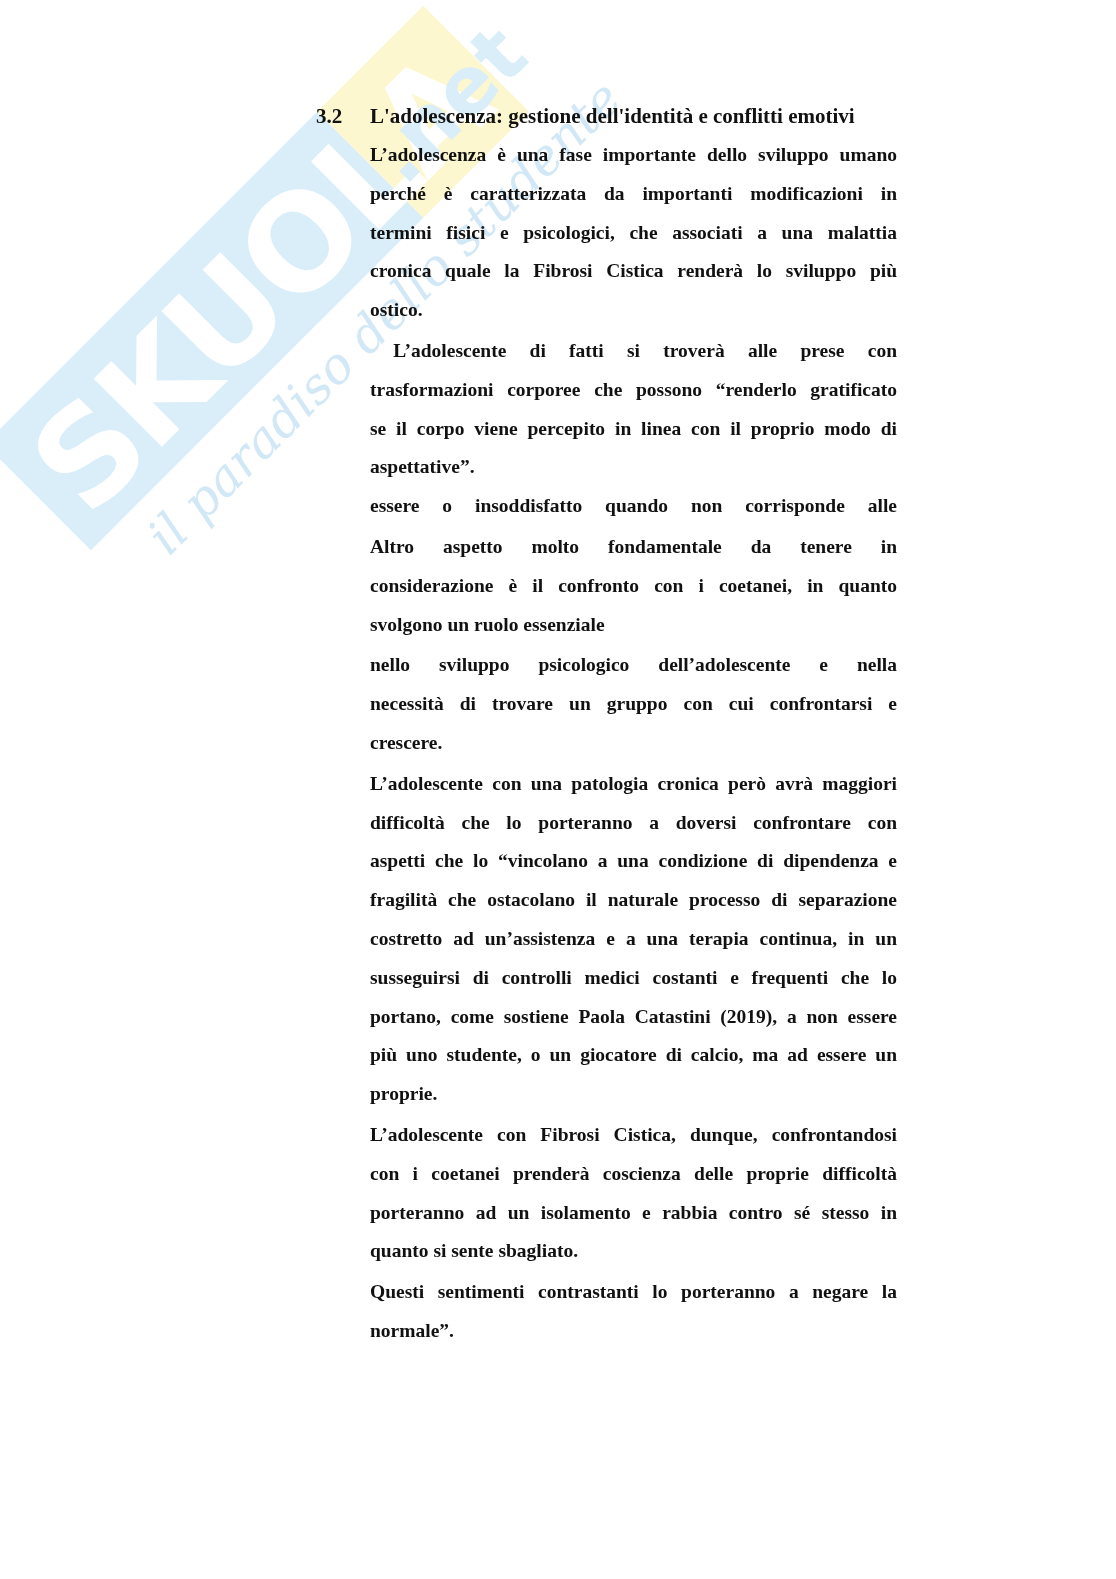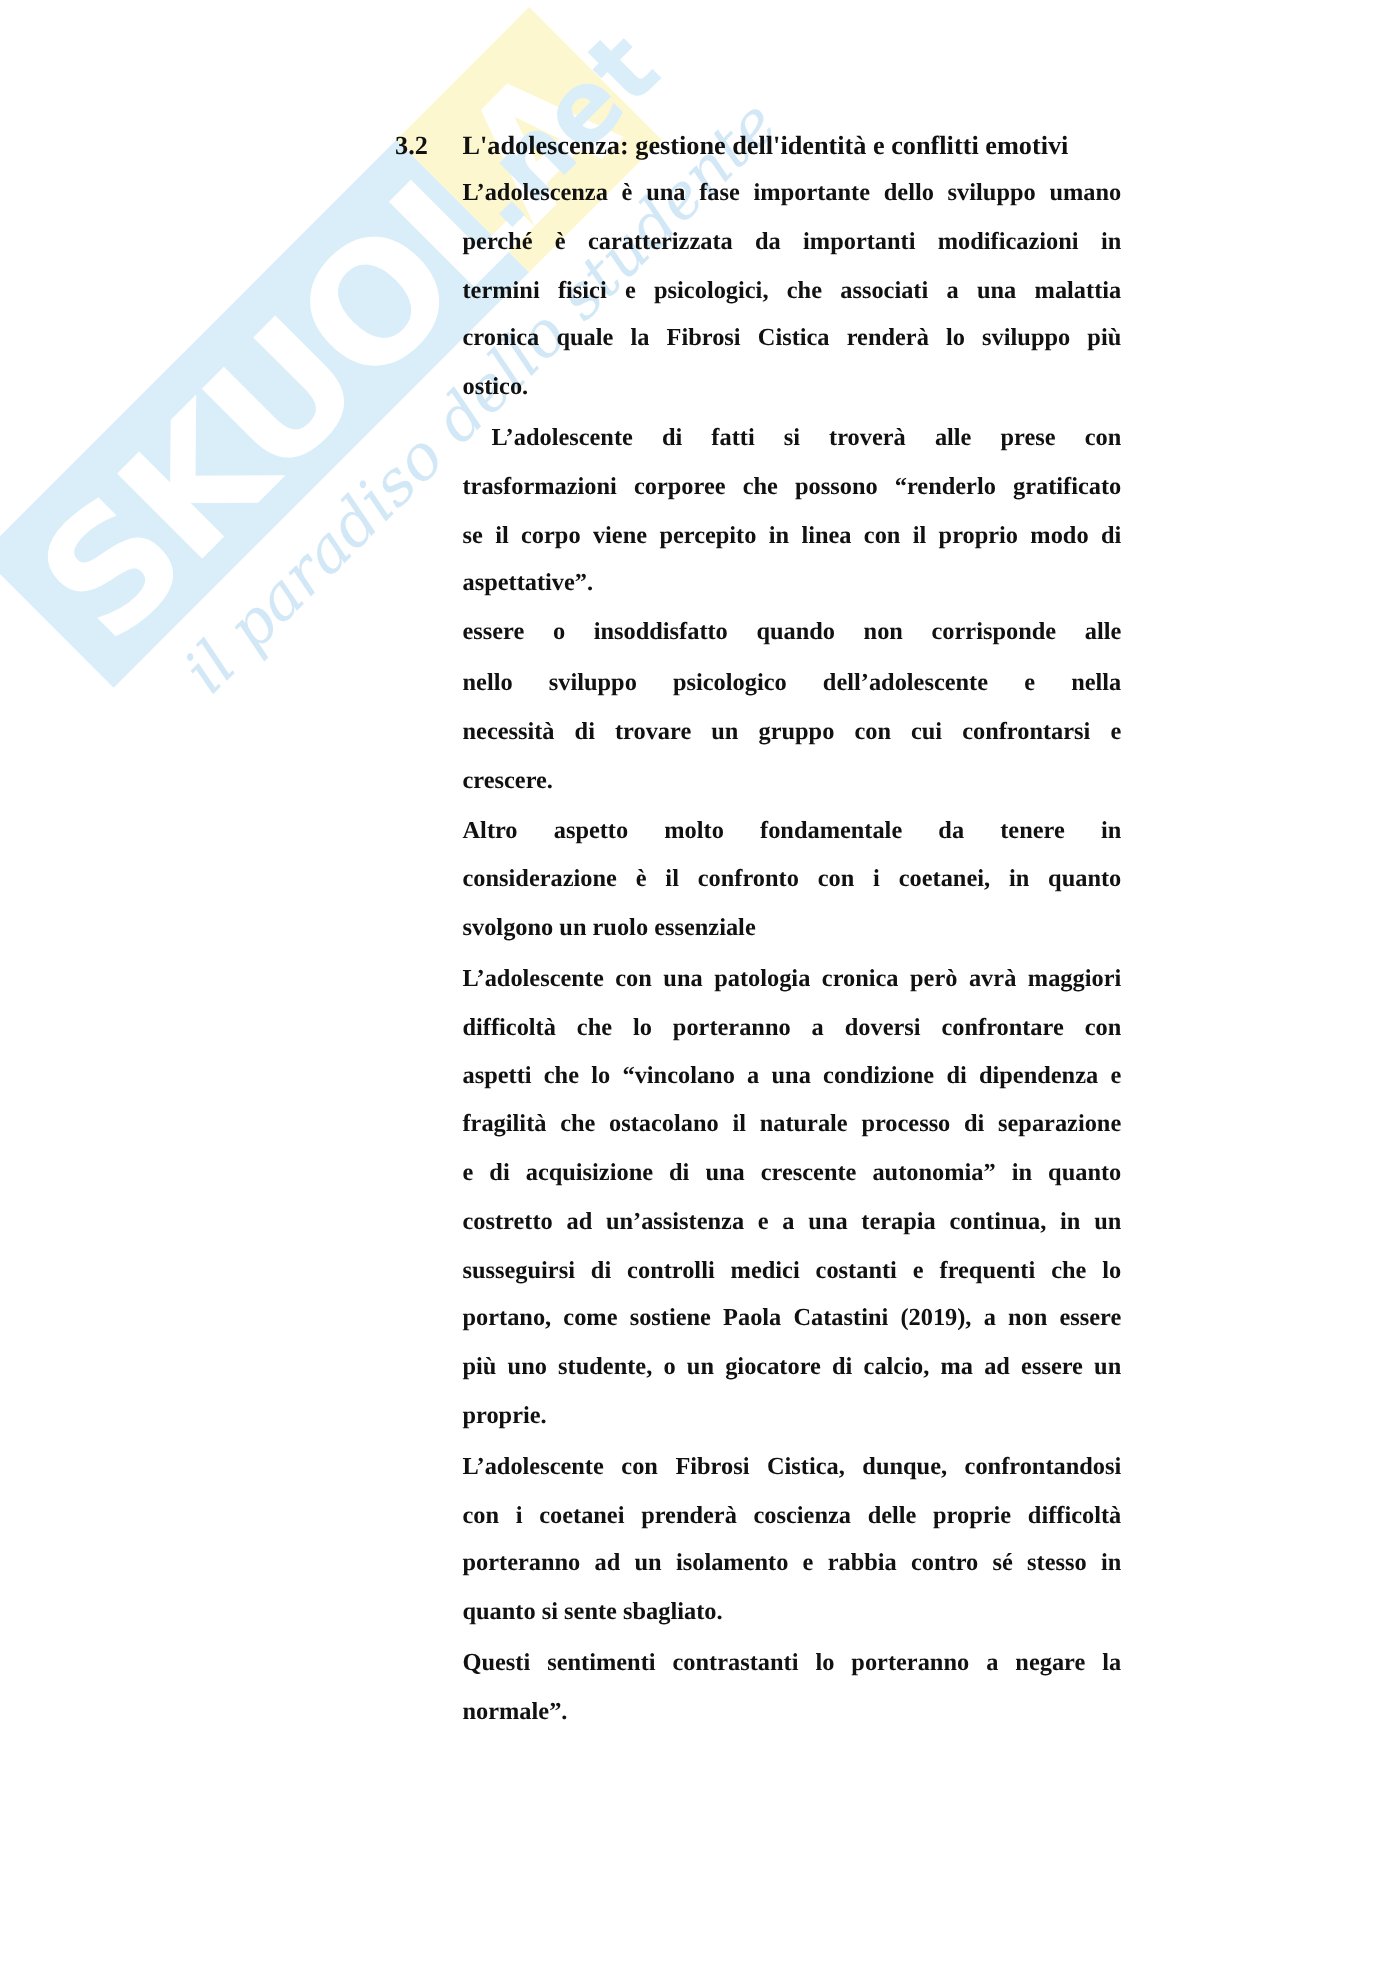--- a/index.html
+++ b/index.html
@@ -49,37 +49,36 @@
 
     <p class="para">
       <span class="ln" style="white-space:pre"> L’adolescente di fatti si troverà alle prese con</span>
       <span class="ln">trasformazioni corporee che possono “renderlo gratificato</span>
       <span class="ln">se il corpo viene percepito in linea con il proprio modo di</span>
       <span class="ln last">aspettative”.</span>
       <span class="ln">essere o insoddisfatto quando non corrisponde alle</span>
     </p>
 
     <p class="para">
+      <span class="ln">Altro aspetto molto fondamentale da tenere in</span>
+      <span class="ln">considerazione è il confronto con i coetanei, in quanto</span>
+      <span class="ln last">svolgono un ruolo essenziale</span>
+    </p>
+
+    <p class="para">
       <span class="ln">nello sviluppo psicologico dell’adolescente e nella</span>
       <span class="ln">necessità di trovare un gruppo con cui confrontarsi e</span>
       <span class="ln last">crescere.</span>
-    </p>
-
-    <p class="para">
-      <span class="ln">Altro aspetto molto fondamentale da tenere in</span>
-      <span class="ln">considerazione è il confronto con i coetanei, in quanto</span>
-      <span class="ln last">svolgono un ruolo essenziale</span>
     </p>
 
     <p class="para">
       <span class="ln">L’adolescente con una patologia cronica però avrà maggiori</span>
       <span class="ln">difficoltà che lo porteranno a doversi confrontare con</span>
       <span class="ln">aspetti che lo “vincolano a una condizione di dipendenza e</span>
       <span class="ln">fragilità che ostacolano il naturale processo di separazione</span>
-      <span class="ln">e di acquisizione di una crescente autonomia” in quanto</span>
       <span class="ln">costretto ad un’assistenza e a una terapia continua, in un</span>
       <span class="ln">susseguirsi di controlli medici costanti e frequenti che lo</span>
       <span class="ln">portano, come sostiene Paola Catastini (2019), a non essere</span>
       <span class="ln">più uno studente, o un giocatore di calcio, ma ad essere un</span>
       <span class="ln last">proprie.</span>
     </p>
 
     <p class="para">
       <span class="ln">L’adolescente con Fibrosi Cistica, dunque, confrontandosi</span>
       <span class="ln">con i coetanei prenderà coscienza delle proprie difficoltà</span>

